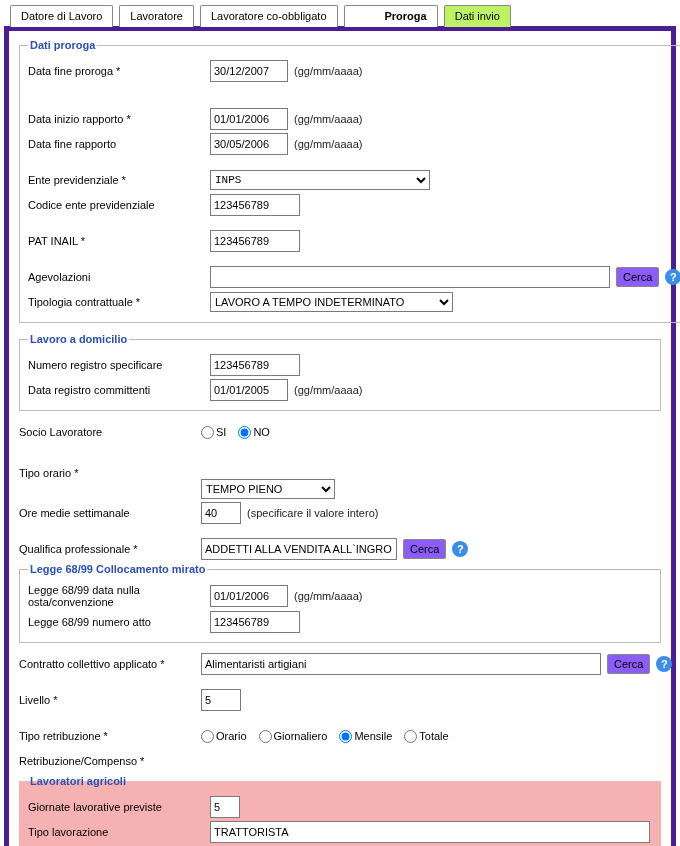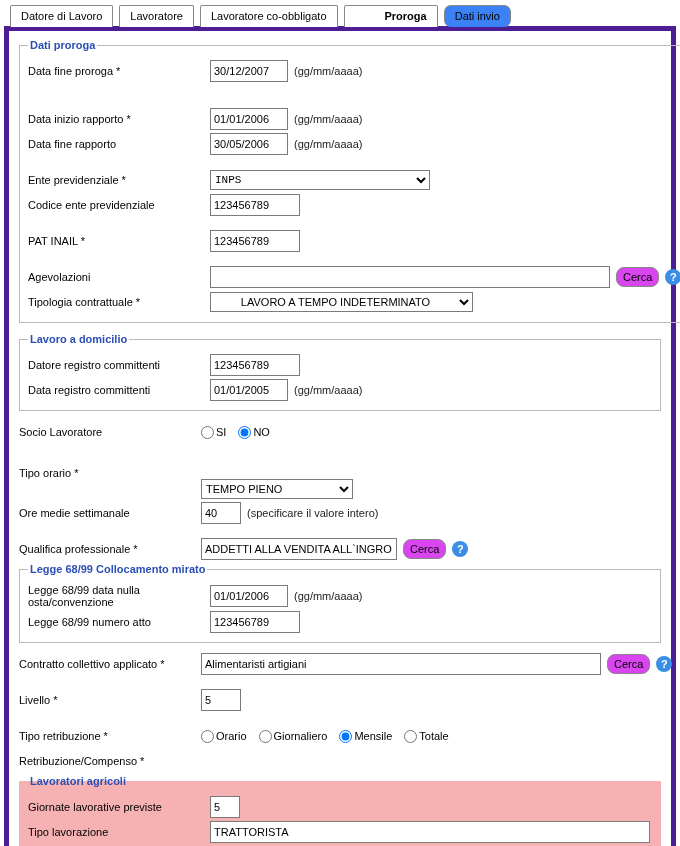--- a/index.html
+++ b/index.html
@@ -30,22 +30,21 @@
     top: 1px;
     border-radius: 2px 2px 0 0;
   }
   .tab.active {
     font-weight: bold;
     z-index: 2;
     background: #fff;
     padding-left: 40px;
   }
   .tab.invio {
-    background: #3b82f6;
-    border-radius: 7px;
+    background: #bef264;
   }
   .panel {
     border: 5px solid #4c1d95;
     padding: 6px 10px 10px;
     box-sizing: border-box;
   }
   fieldset {
     border: 1px solid #bbb;
     margin: 2px 0 10px 0;
     padding: 6px 8px;
@@ -88,34 +87,34 @@
   .w-short{ width: 30px; }
   .w-cerca-field { width: 196px; }
   select {
     font-family: Verdana, Arial, sans-serif;
     font-size: 11px;
     height: 20px;
     border: 1px solid #7a7a7a;
     background: #fff;
   }
   .sel-wide  { width: 220px; font-family: Liberation Mono, monospace; }
-  .sel-xwide { width: 263px; text-align: center; }
-  .sel-med   { width: 152px; margin-top: 33px; }
+  .sel-xwide { width: 243px; }
+  .sel-med   { width: 134px; margin-top: 33px; }
   .hint {
     font-size: 11px;
     color: #222;
   }
   .btn {
     font-size: 11px;
     font-family: Verdana, Arial, sans-serif;
     height: 20px;
     padding: 0 6px;
     border: 1px solid #888;
-    background: #d946ef;
-    border-radius: 8px;
+    background: #8b5cf6;
+    border-radius: 2px;
     cursor: pointer;
   }
   .help {
     display: inline-flex;
     align-items: center;
     justify-content: center;
     width: 16px;
     height: 16px;
     border-radius: 50%;
     background: #3a8ee6;
@@ -228,21 +227,21 @@
             <option>LAVORO A TEMPO INDETERMINATO</option>
           </select>
         </div>
       </div>
     </fieldset>
 
     <fieldset>
       <legend>Lavoro a domicilio</legend>
 
       <div class="row">
-        <div class="lbl">Datore registro committenti</div>
+        <div class="lbl">Numero registro specificare</div>
         <div class="ctrls">
           <input type="text" class="w-code" value="123456789" style="">
         </div>
       </div>
 
       <div class="row">
         <div class="lbl">Data registro committenti</div>
         <div class="ctrls">
           <input type="text" class="w-date" value="01/01/2005" style="">
           <span class="hint">(gg/mm/aaaa)</span>

